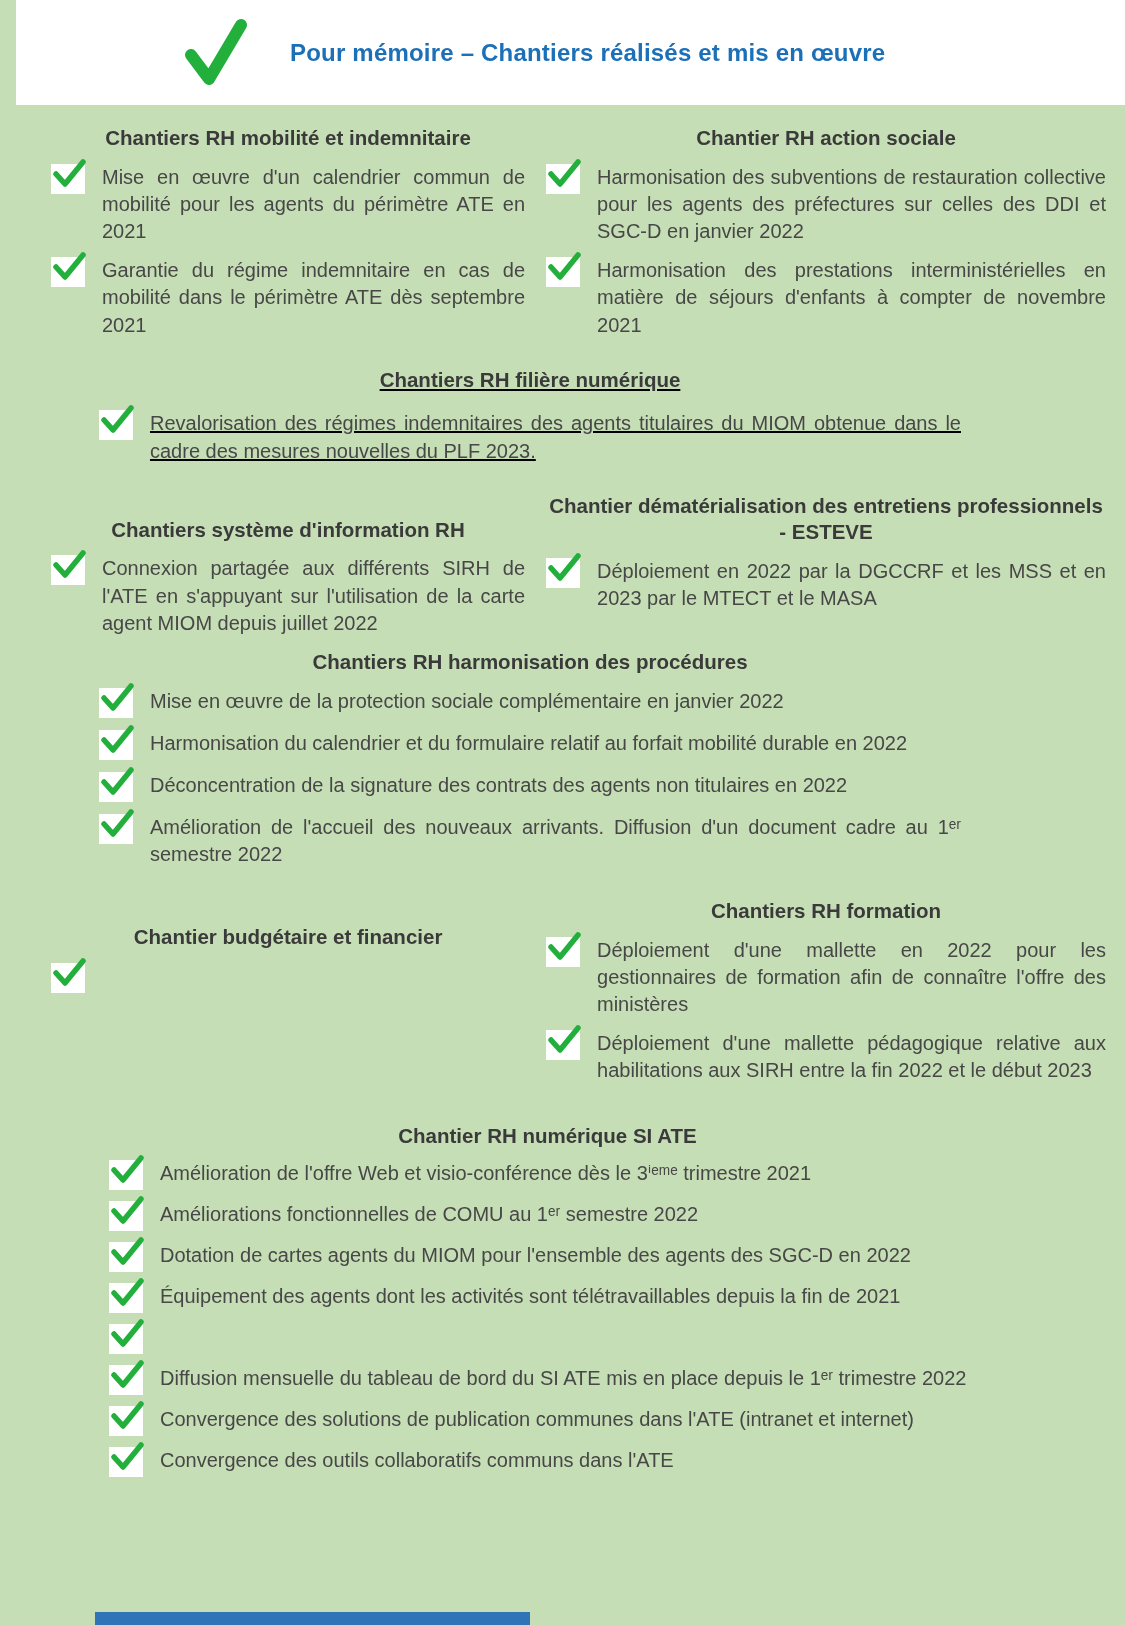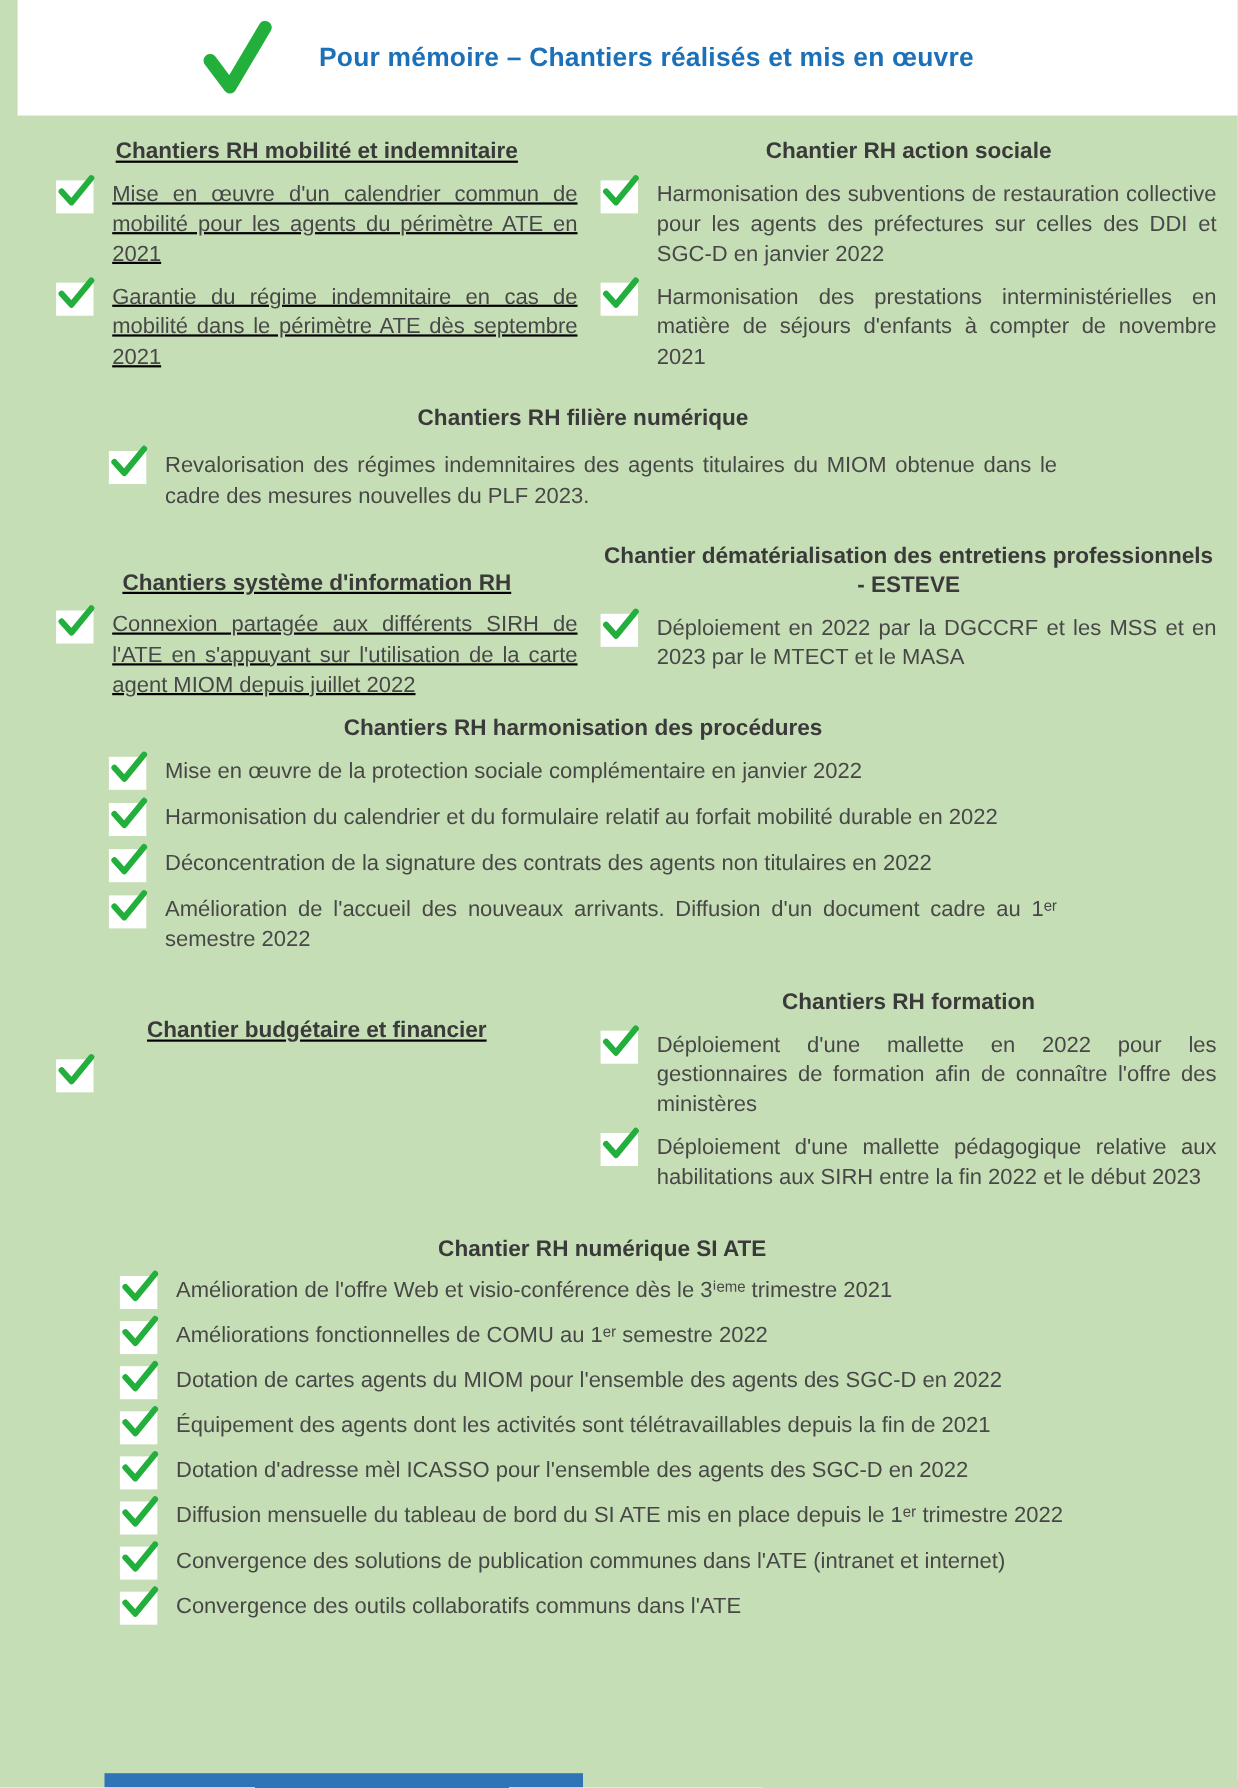--- a/index.html
+++ b/index.html
@@ -45,21 +45,21 @@
     letter-spacing:.2px;
   }
   
   .content{
     padding:12px 35px 0 35px;
     box-sizing:border-box;
   }
   .row{display:flex;}
   .row.full{display:block;}
   .sec{box-sizing:border-box;}
-  .row.two .sec.left{flex:0 0 45.5%;max-width:45.5%;padding-right:6px;text-decoration:underline;}
+  .row.two .sec.left{flex:0 0 45.5%;max-width:45.5%;padding-right:6px;}
   .row.two .sec.right{flex:0 0 54.5%;max-width:54.5%;padding-left:15px;}
   .sec-title{
     margin:0 0 6px 0;
     text-align:center;
     font-size:20.5px;
     line-height:1.3;
     font-weight:700;
     color:var(--heading);
   }
   .item{
@@ -83,21 +83,21 @@
   .item-text{
     margin:0;
     font-size:20px;
     line-height:1.36;
     color:var(--text);
     text-align:justify;
   }
   
   #rows .row:nth-child(1){margin-top:8px;}
   #rows .row:nth-child(2){margin-top:28px;}
-  #rows .row:nth-child(2) .sec{padding:0 145px 0 48px;}
+  #rows .row:nth-child(2) .sec{padding:0 145px 0 48px;text-decoration:underline;}
   #rows .row:nth-child(2) .sec-title{margin-bottom:12px;}
   #rows .row:nth-child(2) .item{margin-top:17px;}
   #rows .row:nth-child(3){margin-top:28px;}
   #rows .row:nth-child(3) .sec.left{padding-top:24px;}
   #rows .row:nth-child(4){margin-top:12px;}
   #rows .row:nth-child(4) .sec{padding:0 145px 0 48px;}
   #rows .row:nth-child(4) .sec-title{margin-bottom:10px;}
   #rows .row:nth-child(5){margin-top:30px;}
   #rows .row:nth-child(5) .sec.left{padding-top:26px;}
   #rows .row:nth-child(6){margin-top:38px;}
@@ -307,21 +307,20 @@
                 </svg>
               </span>
               <p class="item-text">Équipement des agents dont les activités sont télétravaillables depuis la fin de 2021</p>
             </div>
             <div class="item">
               <span class="checkbox">
                 <svg width="34" height="30" viewBox="0 0 34 30" aria-hidden="true">
                   <path d="M4 15 L13 25 L31 3" fill="none" stroke="var(--check)" stroke-width="5.5" stroke-linecap="round" stroke-linejoin="round"></path>
                 </svg>
               </span>
-              <p class="item-text">Dotation d'adresse mèl ICASSO pour l'ensemble des agents des SGC-D en 2022</p>
             </div>
             <div class="item">
               <span class="checkbox">
                 <svg width="34" height="30" viewBox="0 0 34 30" aria-hidden="true">
                   <path d="M4 15 L13 25 L31 3" fill="none" stroke="var(--check)" stroke-width="5.5" stroke-linecap="round" stroke-linejoin="round"></path>
                 </svg>
               </span>
               <p class="item-text">Diffusion mensuelle du tableau de bord du SI ATE mis en place depuis le 1ᵉʳ trimestre 2022</p>
             </div>
             <div class="item">

